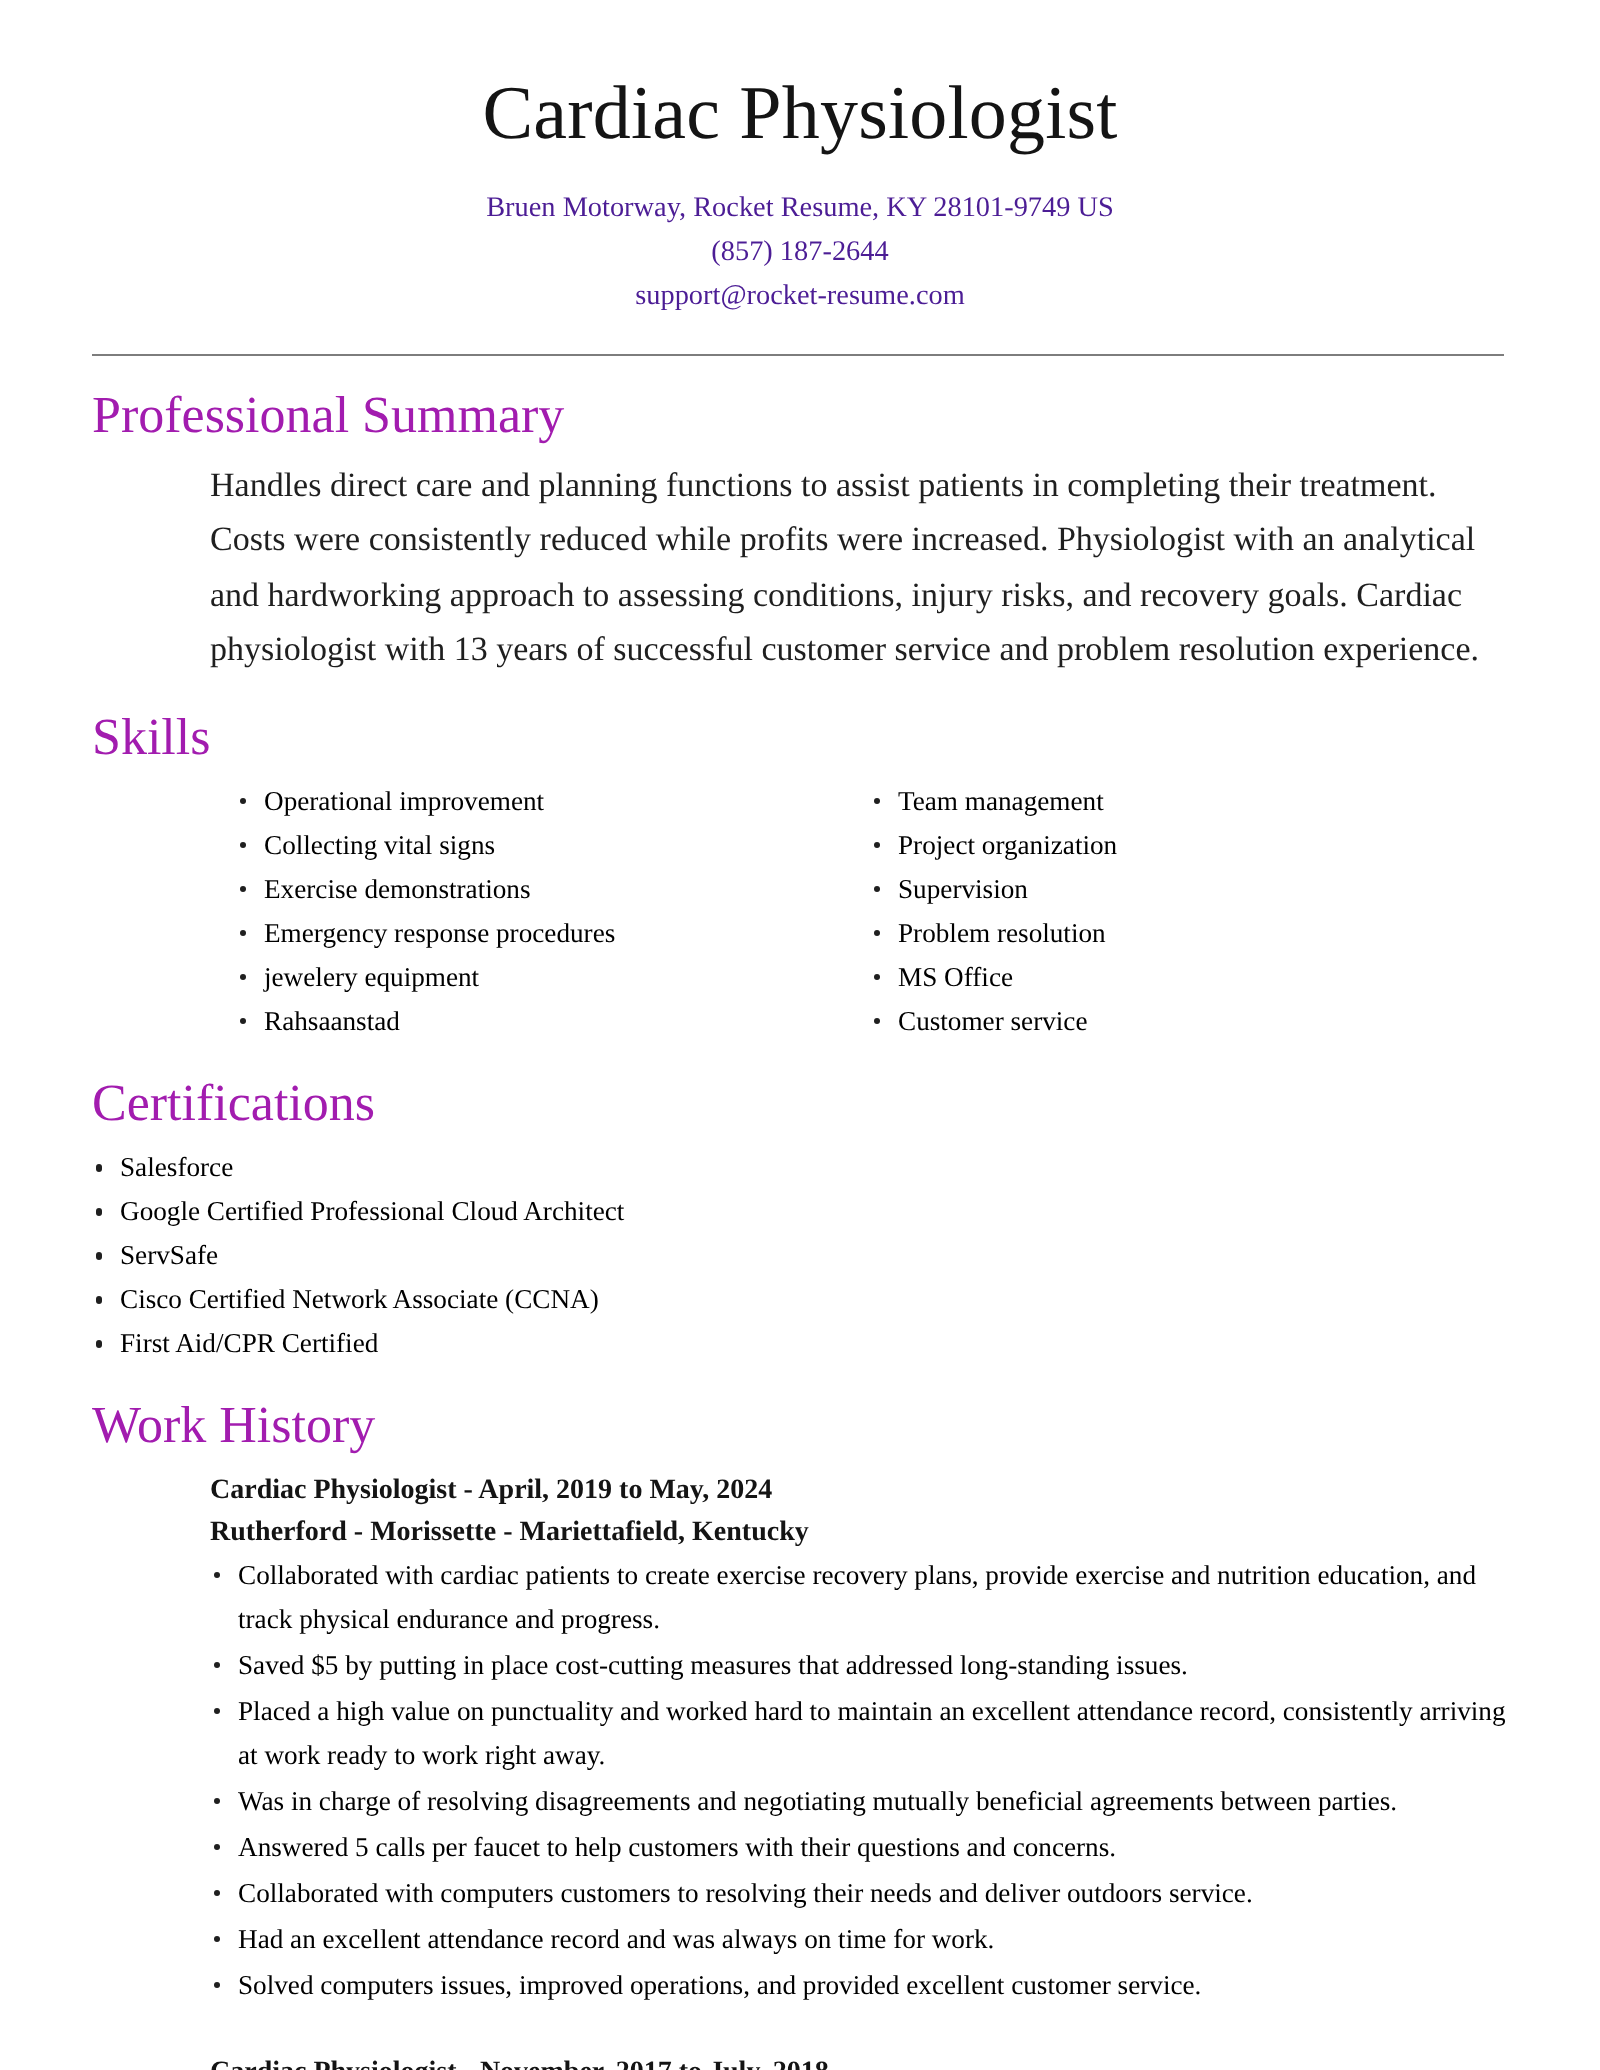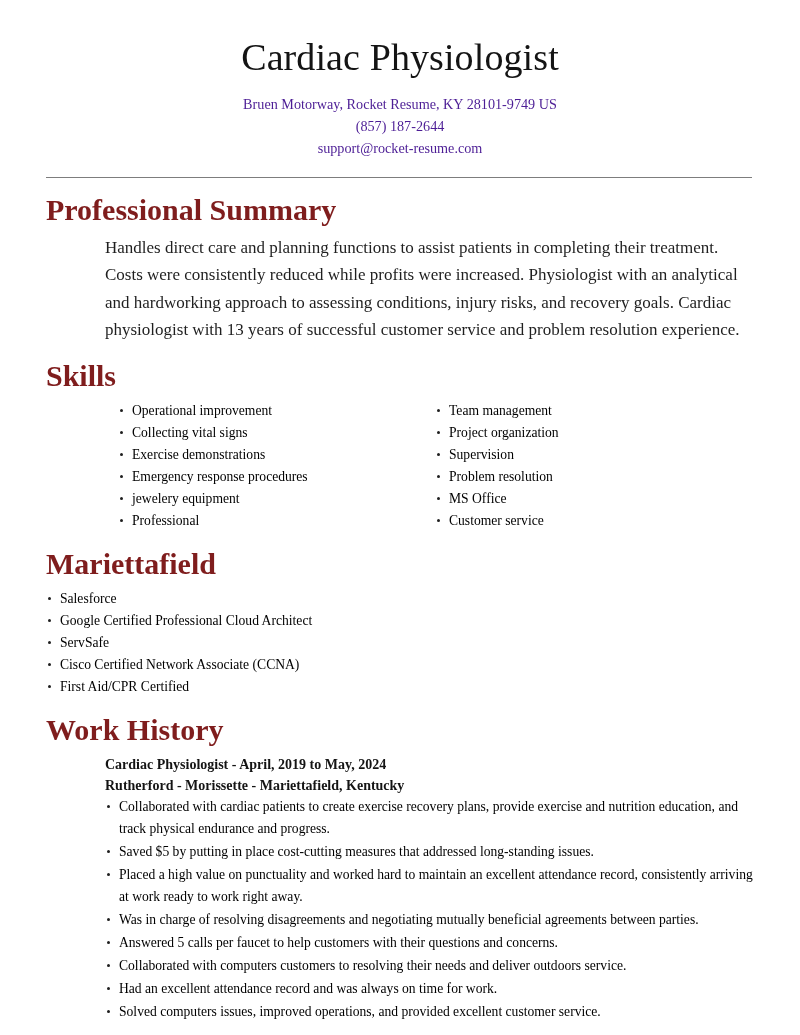--- a/index.html
+++ b/index.html
@@ -45,25 +45,25 @@
   .header-rule {
     border: 0;
     border-top: 1px solid #7d7d7d;
     margin: 18px 0 0 0;
     width: 706px;
   }
 
   
   .section { margin-top: 14px; }
   .section-title {
-    font-size: 30px;
-    font-weight: 700;
+    font-size: 26px;
+    font-weight: 400;
     line-height: 1.2;
     margin: 0 0 6px 0;
-    color: #7f1d1d;
+    color: #a21caf;
   }
 
   .summary-text {
     margin: 0;
     padding-left: 59px;
     padding-right: 10px;
     font-size: 17px;
     line-height: 1.62;
     text-align: left;
     color: #1f1f1f;
@@ -147,35 +147,35 @@
 
   <section class="section">
     <h2 class="section-title">Skills</h2>
     <div class="skills-columns">
       <ul class="bullets skills-col" id="skills-col-1">
           <li>Operational improvement</li>
           <li>Collecting vital signs</li>
           <li>Exercise demonstrations</li>
           <li>Emergency response procedures</li>
           <li>jewelery equipment</li>
-          <li>Professional</li>
+          <li>Rahsaanstad</li>
         </ul>
       <ul class="bullets skills-col second" id="skills-col-2">
           <li>Team management</li>
           <li>Project organization</li>
           <li>Supervision</li>
           <li>Problem resolution</li>
           <li>MS Office</li>
           <li>Customer service</li>
         </ul>
     </div>
   </section>
 
   <section class="section">
-    <h2 class="section-title">Mariettafield</h2>
+    <h2 class="section-title">Certifications</h2>
     <ul class="bullets cert-list" id="cert-list">
         <li>Salesforce</li>
         <li>Google Certified Professional Cloud Architect</li>
         <li>ServSafe</li>
         <li>Cisco Certified Network Associate (CCNA)</li>
         <li>First Aid/CPR Certified</li>
       </ul>
   </section>
 
   <section class="section">

